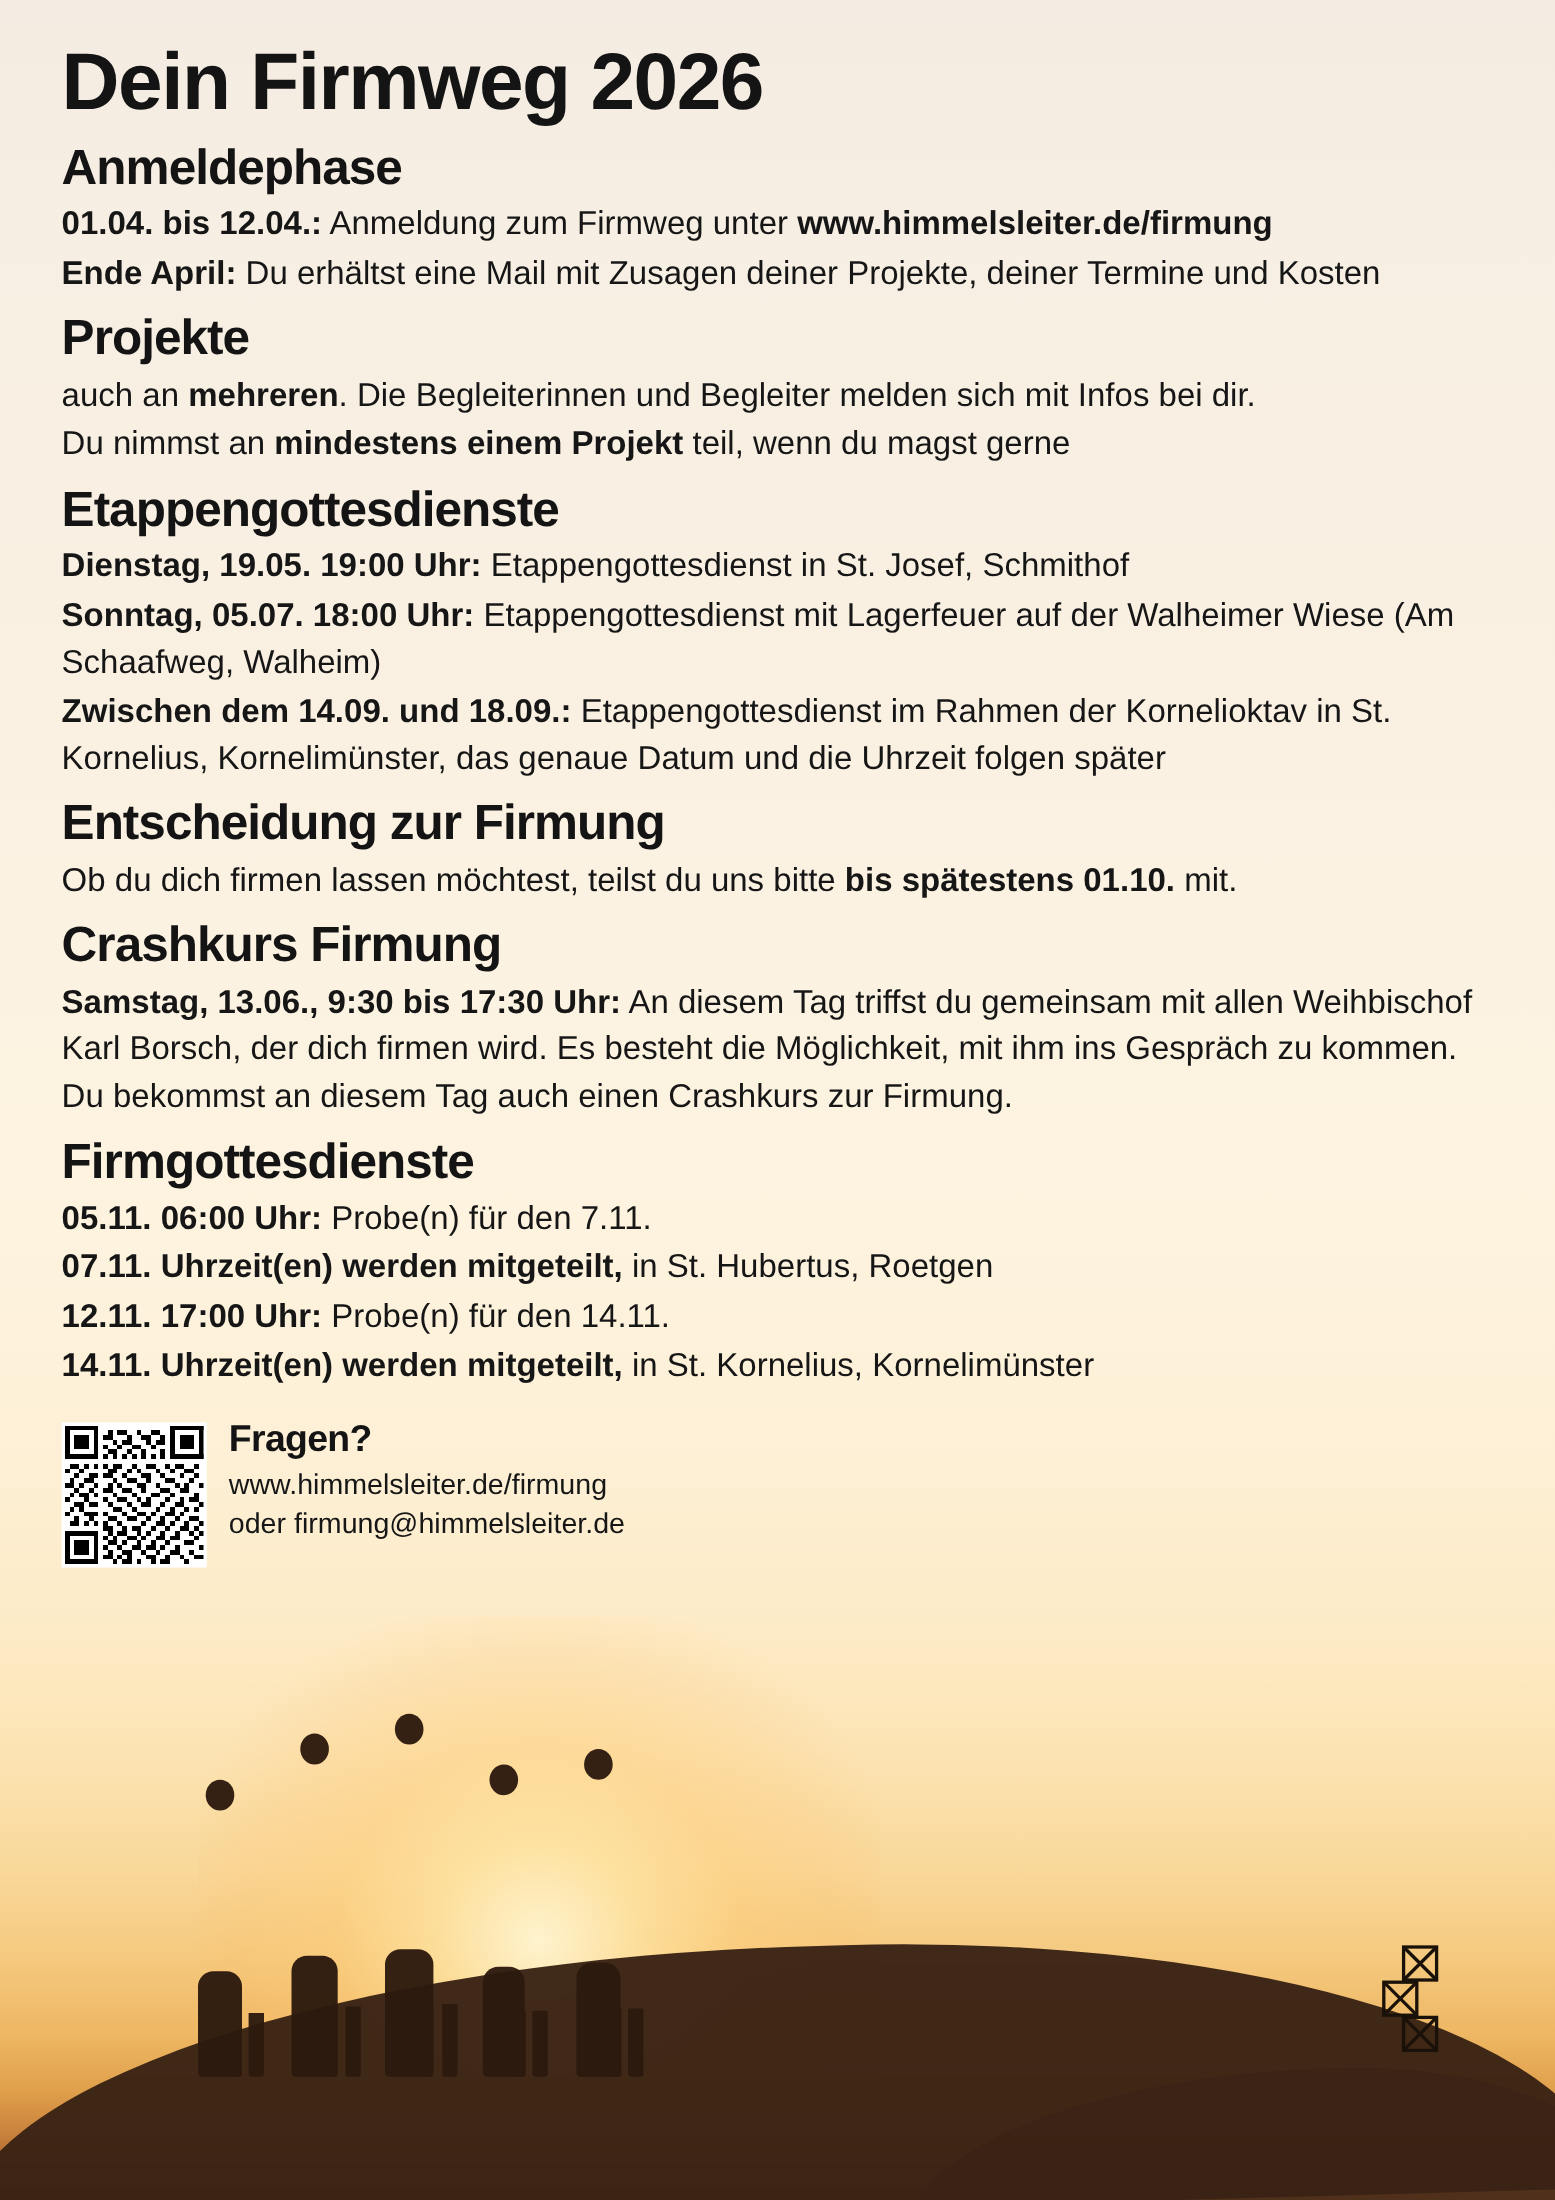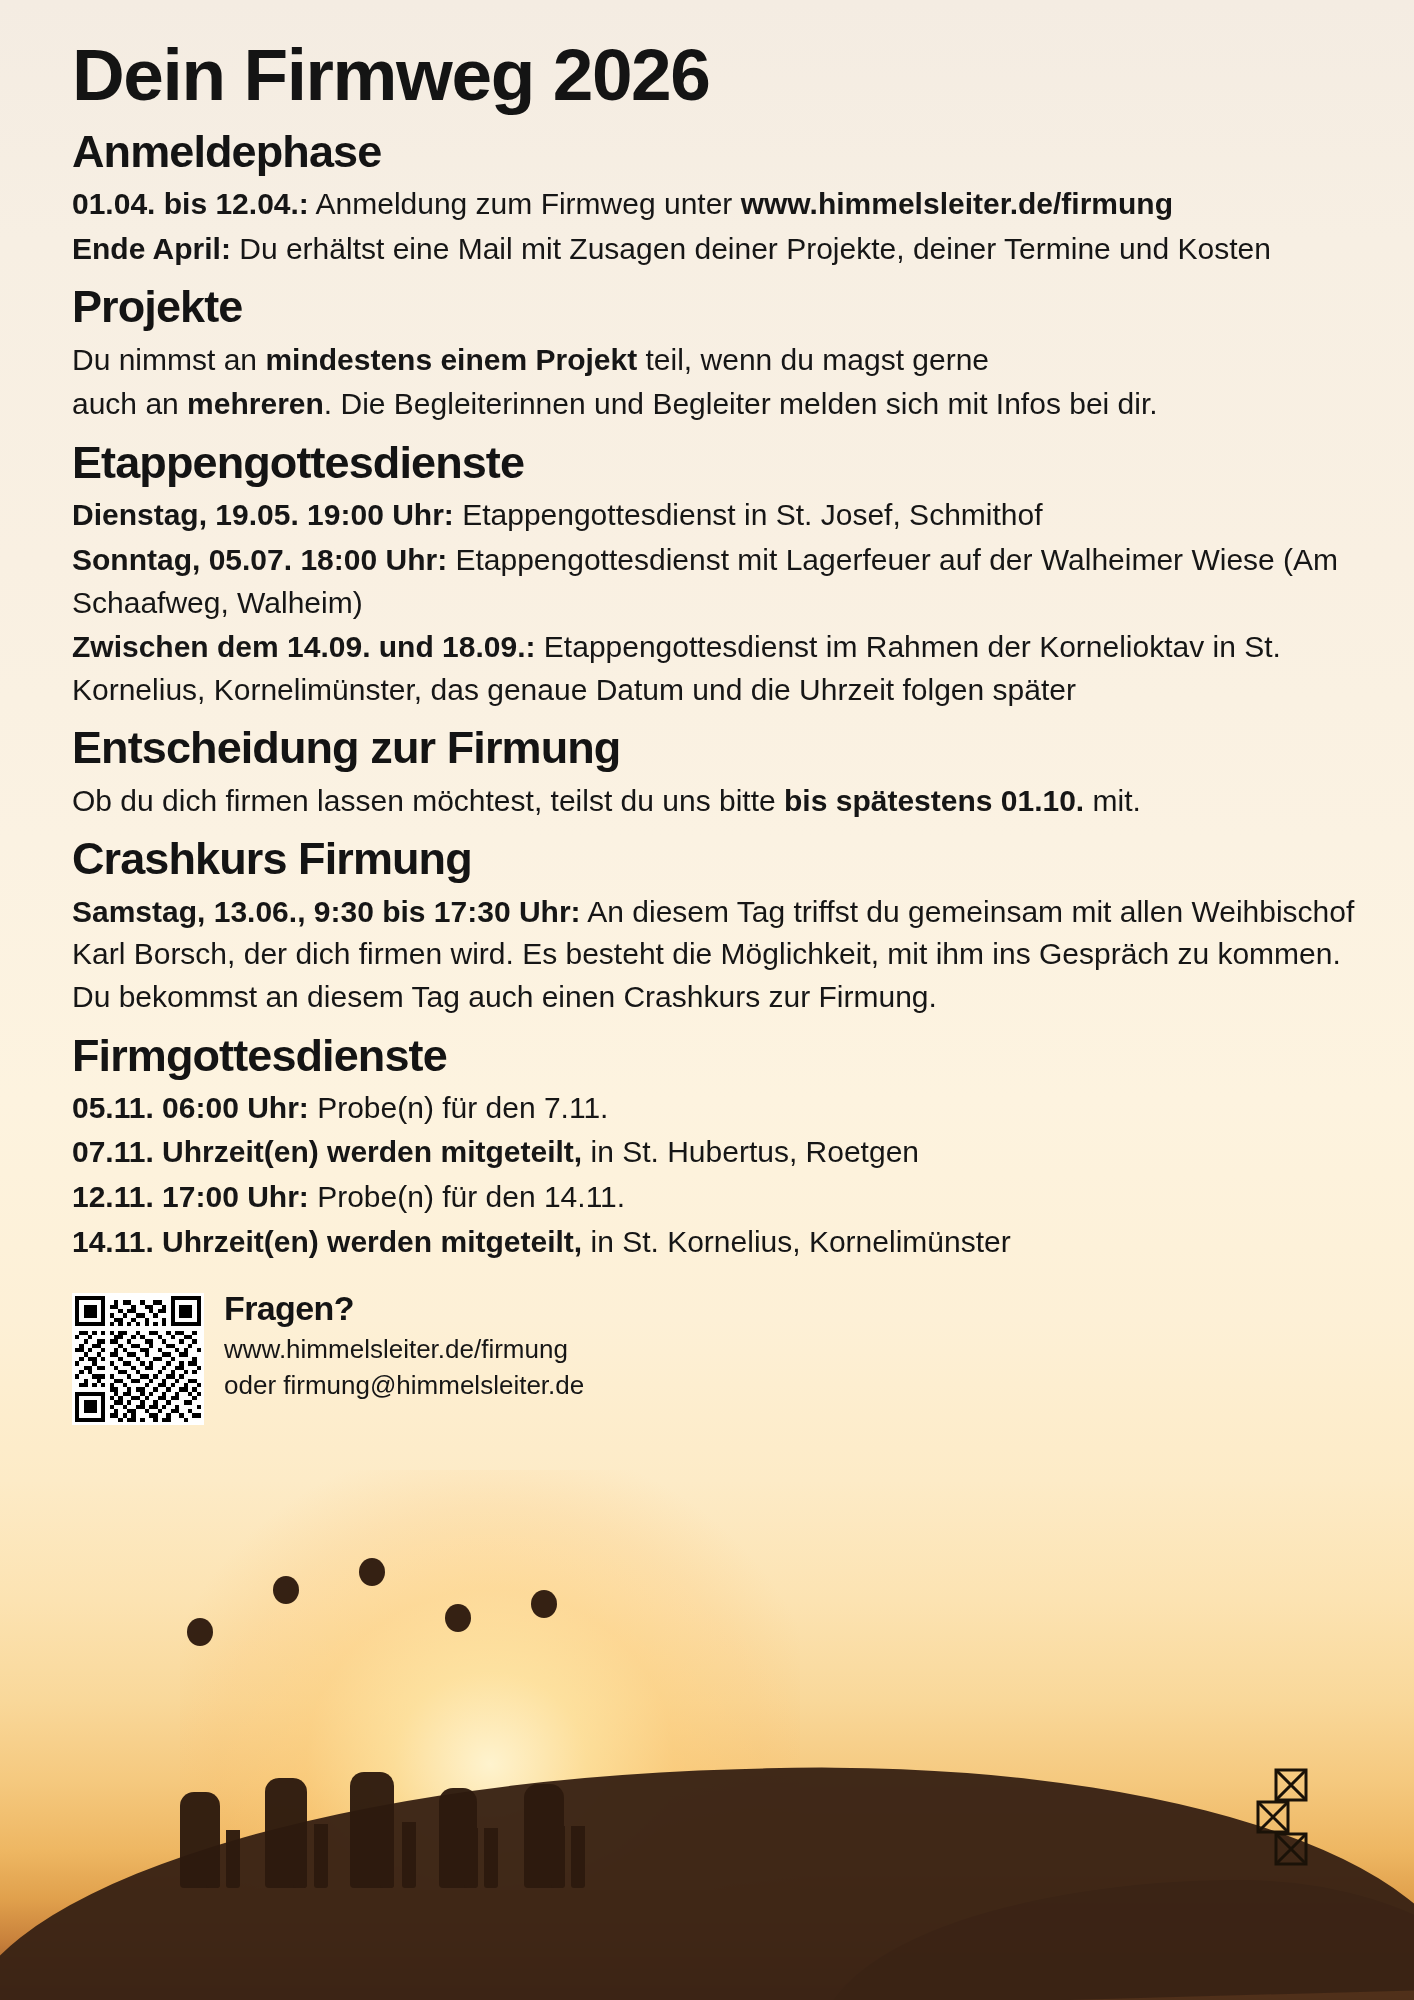--- a/index.html
+++ b/index.html
@@ -115,21 +115,20 @@
     bottom: 0;
     width: 14px;
     background: #2d1a0e;
     border-radius: 0 0 3px 3px;
   }
 
   .content {
     position: relative;
     z-index: 5;
     padding: 36px 52px 0 56px;
-    margin-left: 16px;
   }
 
   h1.title {
     font-size: 73px;
     font-weight: bold;
     letter-spacing: -1.4px;
     margin: 0 0 2px 0;
     color: #141414;
     line-height: 1.08;
   }
@@ -262,24 +261,24 @@
         <b>01.04. bis 12.04.:</b><span> Anmeldung zum Firmweg unter </span><b>www.himmelsleiter.de/firmung</b>
       </p>
       <p class="body">
         <b>Ende April:</b><span> Du erhältst eine Mail mit Zusagen deiner Projekte, deiner Termine und Kosten</span>
       </p>
     </div>
 
     <div class="block">
       <h2 class="section">Projekte</h2>
       <p class="body">
+        <span>auch an </span><b>mehreren</b><span>. Die Begleiterinnen und Begleiter melden sich mit Infos bei dir.</span>
+      </p>
+      <p class="body">
         <span>Du nimmst an </span><b>mindestens einem Projekt</b><span> teil, wenn du magst gerne</span>
-      </p>
-      <p class="body">
-        <span>auch an </span><b>mehreren</b><span>. Die Begleiterinnen und Begleiter melden sich mit Infos bei dir.</span>
       </p>
     </div>
 
     <div class="block">
       <h2 class="section">Etappengottesdienste</h2>
       <p class="body">
         <b>Dienstag, 19.05. 19:00 Uhr:</b><span> Etappengottesdienst in St. Josef, Schmithof</span>
       </p>
       <p class="body">
         <b>Sonntag, 05.07. 18:00 Uhr:</b><span> Etappengottesdienst mit Lagerfeuer auf der Walheimer Wiese (Am Schaafweg, Walheim)</span>

